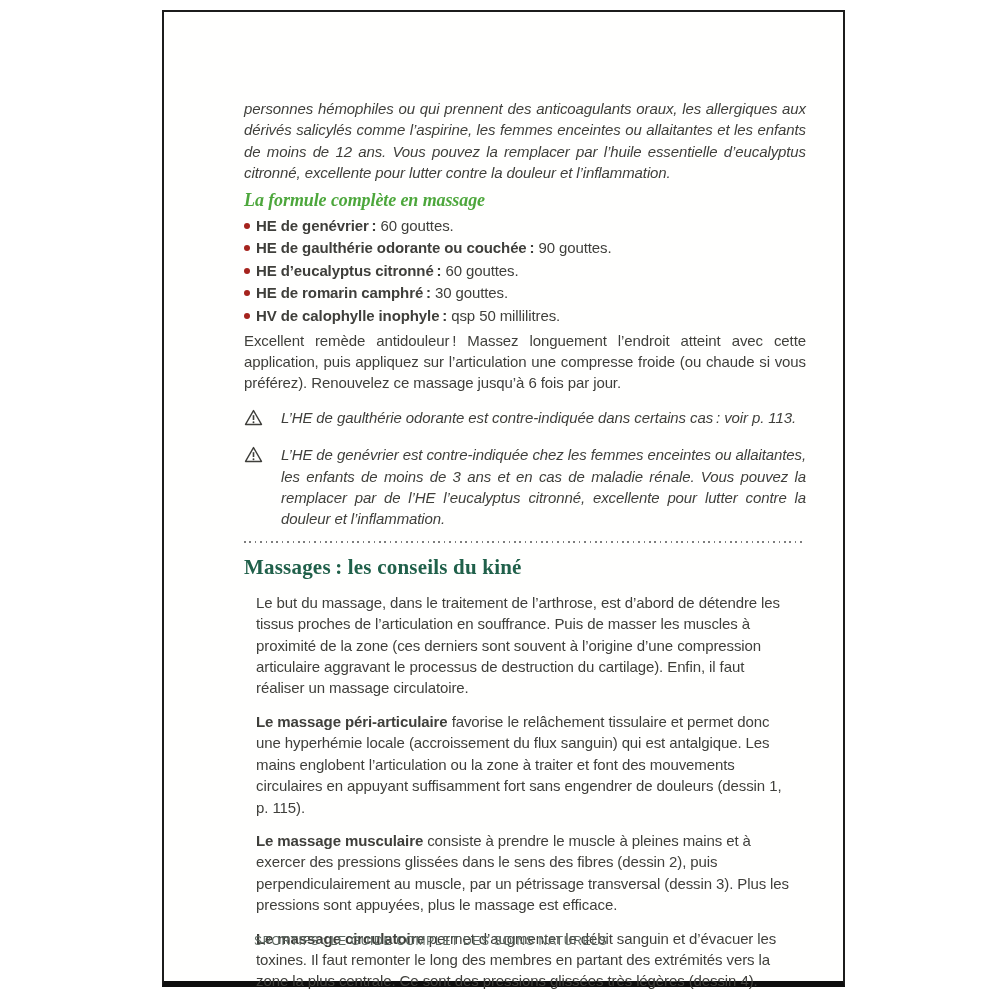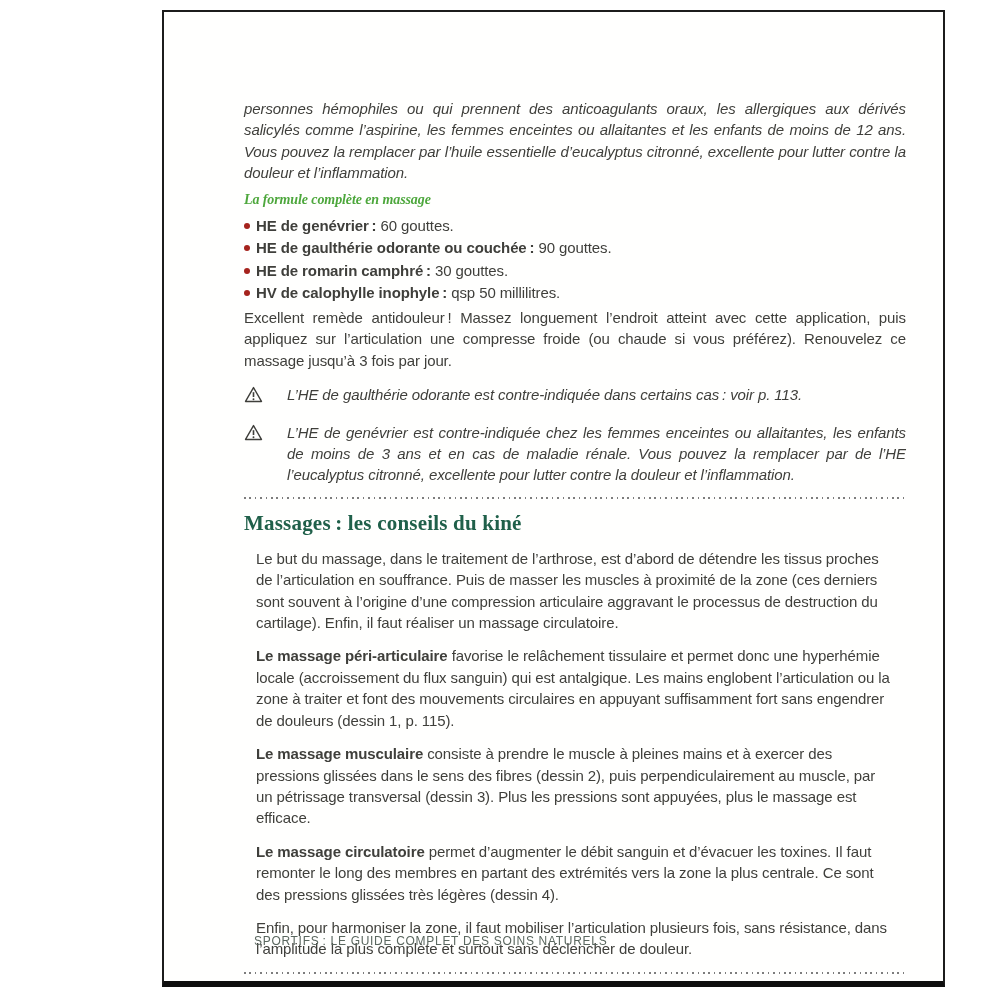--- a/index.html
+++ b/index.html
@@ -6,21 +6,21 @@
   html, body { margin: 0; padding: 0; }
   body {
     width: 1000px; height: 1000px;
     background: #ffffff;
     font-family: "Liberation Sans", sans-serif;
     position: relative;
   }
   .page-frame {
     position: absolute;
     left: 162px; top: 10px;
-    width: 783px; height: 977px;
+    width: 683px; height: 977px;
     background: #fffffe;
     border: 2px solid #1c1c1c;
     border-bottom: 6px solid #0e0e0e;
   }
   .content {
     position: absolute;
     left: 80px; right: 37px; top: 86px;
     color: #3f3f3b;
     font-size: 15px;
     line-height: 21.4px;
@@ -29,21 +29,21 @@
   p { margin: 0; }
   .intro {
     font-style: italic;
     text-align: justify;
   }
   .formula-heading {
     font-family: "Liberation Serif", serif;
     font-style: italic;
     font-weight: bold;
     color: #4da73c;
-    font-size: 14px;
+    font-size: 18px;
     line-height: 26px;
     margin-top: 3px;
   }
   ul.formula-list {
     list-style: none;
     margin: 2px 0 2px 0;
     padding: 0;
   }
   ul.formula-list li {
     line-height: 22.6px;
@@ -55,21 +55,21 @@
     background: #a5231d;
     margin-right: 6px;
     vertical-align: 2px;
   }
   .item-label { font-weight: bold; }
   .item-value { margin-left: 4px; }
   .application { text-align: justify; }
   .warning {
     display: flex;
     align-items: flex-start;
-    gap: 24px;
+    gap: 18px;
     font-style: italic;
     text-align: justify;
     margin-top: 13px;
   }
   .warning-icon-box { flex: 0 0 auto; margin-top: 2px; }
   .dotted-sep {
     height: 2px;
     margin: 11px 0 0 0;
     background-image: repeating-linear-gradient(to right, #7d7d7d 0 1.6px, transparent 1.6px 5.4px);
   }
@@ -127,28 +127,31 @@
     <div class="formula-heading">La formule complète en massage</div>
 
     <ul class="formula-list">
       <li>
         <span class="bullet"></span><span class="item-label">HE de genévrier :</span><span class="item-value">60 gouttes.</span>
       </li>
       <li>
         <span class="bullet"></span><span class="item-label">HE de gaulthérie odorante ou couchée :</span><span class="item-value">90 gouttes.</span>
       </li>
       <li>
+        <span class="bullet"></span><span class="item-label">HE d’eucalyptus citronné :</span><span class="item-value">60 gouttes.</span>
+      </li>
+      <li>
         <span class="bullet"></span><span class="item-label">HE de romarin camphré :</span><span class="item-value">30 gouttes.</span>
       </li>
       <li>
         <span class="bullet"></span><span class="item-label">HV de calophylle inophyle :</span><span class="item-value">qsp 50 millilitres.</span>
       </li>
     </ul>
 
-    <p class="application">Excellent remède antidouleur ! Massez longuement l’endroit atteint avec cette application, puis appliquez sur l’articulation une compresse froide (ou chaude si vous préférez). Renouvelez ce massage jusqu’à 3 fois par jour.</p>
+    <p class="application">Excellent remède antidouleur ! Massez longuement l’endroit atteint avec cette application, puis appliquez sur l’articulation une compresse froide (ou chaude si vous préférez). Renouvelez ce massage jusqu’à 6 fois par jour.</p>
 
     <div class="warning">
       <span class="warning-icon-box">
         <svg width="19" height="17" viewBox="0 0 24 22">
           <path d="M12 2 L22.3 20 H1.7 Z" fill="none" stroke="#3f3f3b" stroke-width="1.8" stroke-linejoin="round"></path>
           <line x1="12" y1="8" x2="12" y2="14.2" stroke="#3f3f3b" stroke-width="2.1"></line>
           <circle cx="12" cy="17.2" r="1.25" fill="#3f3f3b"></circle>
         </svg>
       </span>
       <span>L’HE de gaulthérie odorante est contre-indiquée dans certains cas : voir p. 113.</span>

